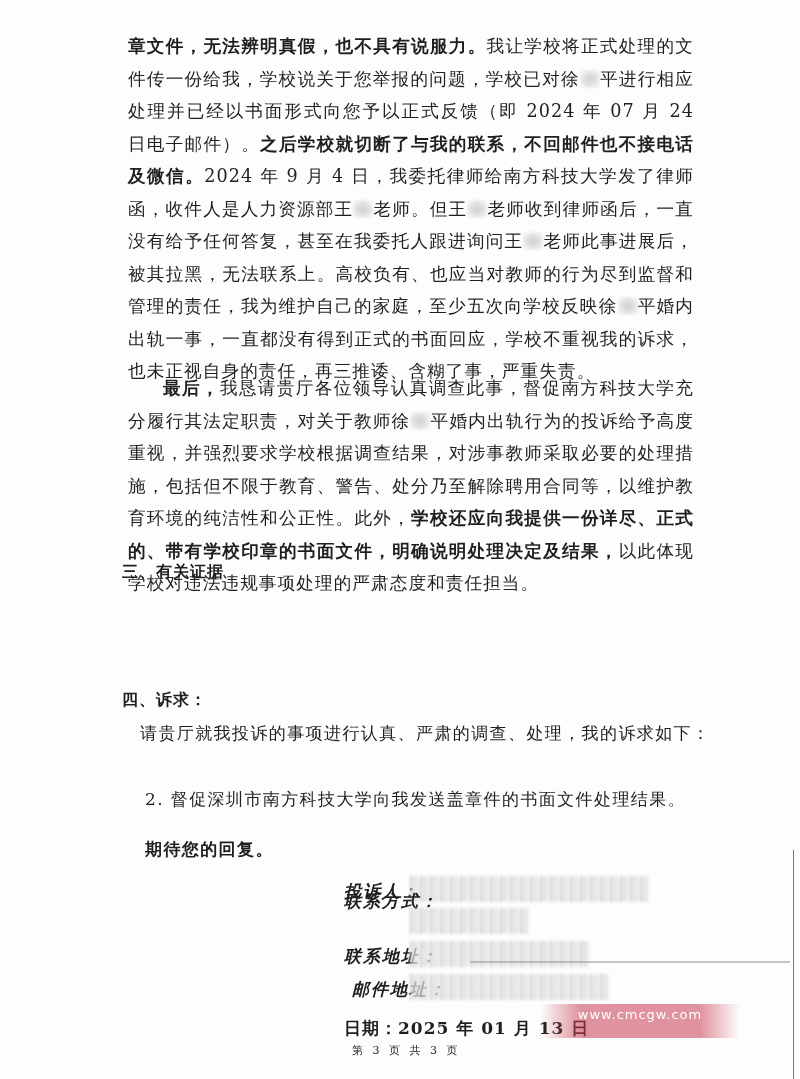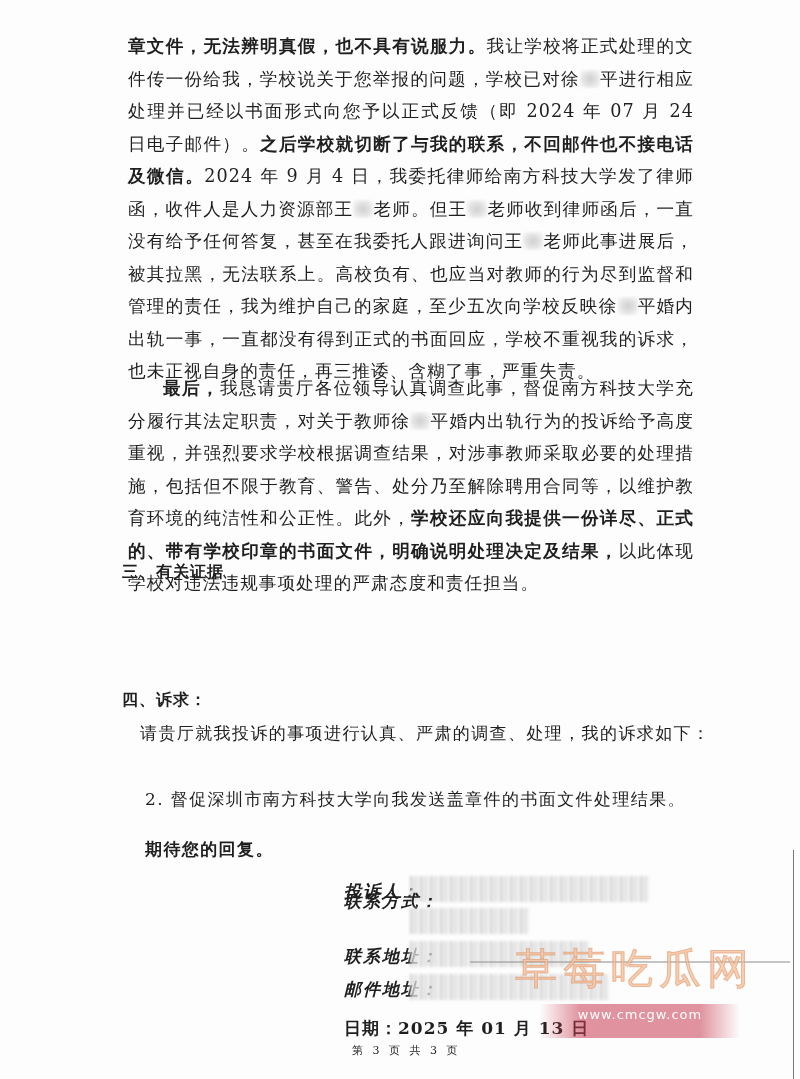--- a/index.html
+++ b/index.html
@@ -66,23 +66,22 @@
   <div class="line" style="left:145px; top:788px;">2. 督促深圳市南方科技大学向我发送盖章件的书面文件处理结果。</div>
 
   <div class="line b" style="left:145px; top:838px;">期待您的回复。</div>
 
   <div class="sig-label" style="top:880px;">投诉人：</div>
   <div class="sig-redact" style="top:876px; width:240px;"></div>
   <div class="sig-label" style="top:890px;">联系方式：</div>
   <div class="sig-redact" style="top:908px; width:120px;"></div>
   <div class="sig-label" style="top:945px;">联系地址：</div>
   <div class="sig-redact" style="top:941px; width:180px;"></div>
-  <div class="sig-label" style="top:978px;">邮件地址：</div>
+  <div class="sig-label" style="top:978px;margin-left:8px;">邮件地址：</div>
   <div class="sig-redact" style="top:974px; width:200px;"></div>
 
   <div class="date">日期：2025 年 01 月 13 日</div>
   <div class="footer">第 3 页 共 3 页</div>
 
   <div class="wm-line"></div>
-  <div class="wm-text">草莓吃瓜网</div>
   <div class="wm-bar">www.cmcgw.com</div>
   <div class="right-edge"></div>
 </div>
 
 </body></html>

